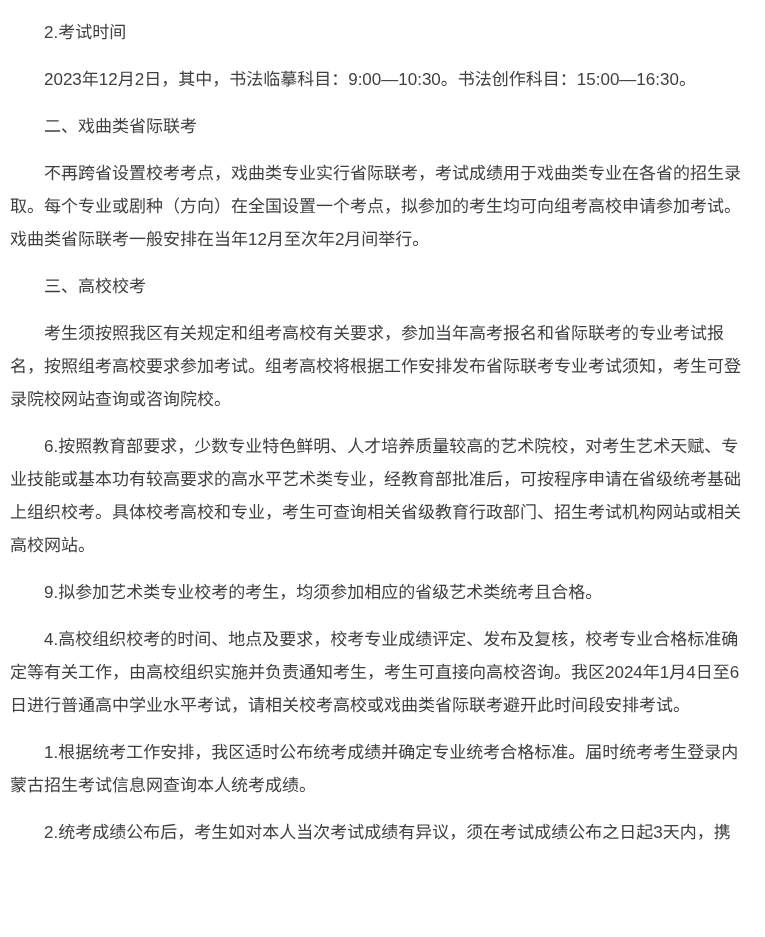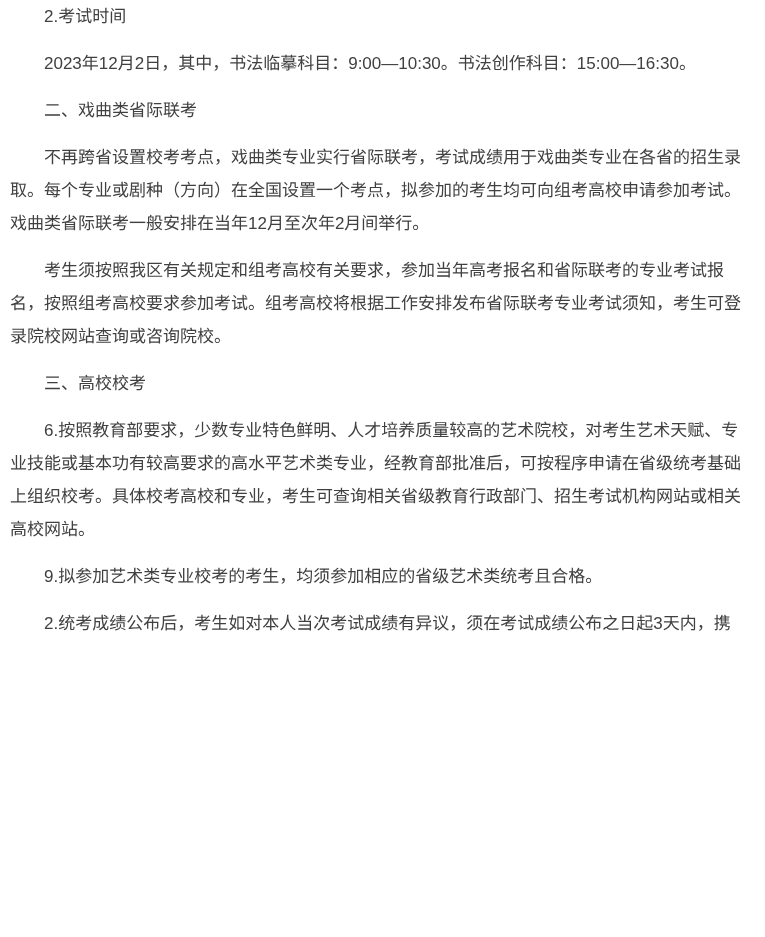--- a/index.html
+++ b/index.html
@@ -10,39 +10,41 @@
   body {
     width: 765px;
     height: 937px;
     overflow: hidden;
     font-family: "Liberation Sans", sans-serif;
   }
   .doc {
     box-sizing: border-box;
     width: 765px;
     height: 937px;
-    padding: 0 13px 0 10px;
+    padding: 16px 13px 0 10px;
     color: #404040;
     font-size: 17px;
     line-height: 33px;
     text-align: left;
     letter-spacing: 0;
   }
   .doc p {
     margin: 0 0 14px 0;
     text-indent: 2em;
     word-break: break-all;
   }
 </style>
 </head>
 <body>
 
 <div class="doc">
   <p>2.考试时间</p>
   <p>2023年12月2日，其中，书法临摹科目：9:00—10:30。书法创作科目：15:00—16:30。</p>
   <p>二、戏曲类省际联考</p>
   <p>不再跨省设置校考考点，戏曲类专业实行省际联考，考试成绩用于戏曲类专业在各省的招生录取。每个专业或剧种（方向）在全国设置一个考点，拟参加的考生均可向组考高校申请参加考试。戏曲类省际联考一般安排在当年12月至次年2月间举行。</p>
+  <p>三、高校校考</p>
   <p>考生须按照我区有关规定和组考高校有关要求，参加当年高考报名和省际联考的专业考试报名，按照组考高校要求参加考试。组考高校将根据工作安排发布省际联考专业考试须知，考生可登录院校网站查询或咨询院校。</p>
-  <p>三、高校校考</p>
   <p>6.按照教育部要求，少数专业特色鲜明、人才培养质量较高的艺术院校，对考生艺术天赋、专业技能或基本功有较高要求的高水平艺术类专业，经教育部批准后，可按程序申请在省级统考基础上组织校考。具体校考高校和专业，考生可查询相关省级教育行政部门、招生考试机构网站或相关高校网站。</p>
   <p>9.拟参加艺术类专业校考的考生，均须参加相应的省级艺术类统考且合格。</p>
+  <p>4.高校组织校考的时间、地点及要求，校考专业成绩评定、发布及复核，校考专业合格标准确定等有关工作，由高校组织实施并负责通知考生，考生可直接向高校咨询。我区2024年1月4日至6日进行普通高中学业水平考试，请相关校考高校或戏曲类省际联考避开此时间段安排考试。</p>
+  <p>1.根据统考工作安排，我区适时公布统考成绩并确定专业统考合格标准。届时统考考生登录内蒙古招生考试信息网查询本人统考成绩。</p>
   <p>2.统考成绩公布后，考生如对本人当次考试成绩有异议，须在考试成绩公布之日起3天内，携</p>
 </div>
 
 </body></html>

